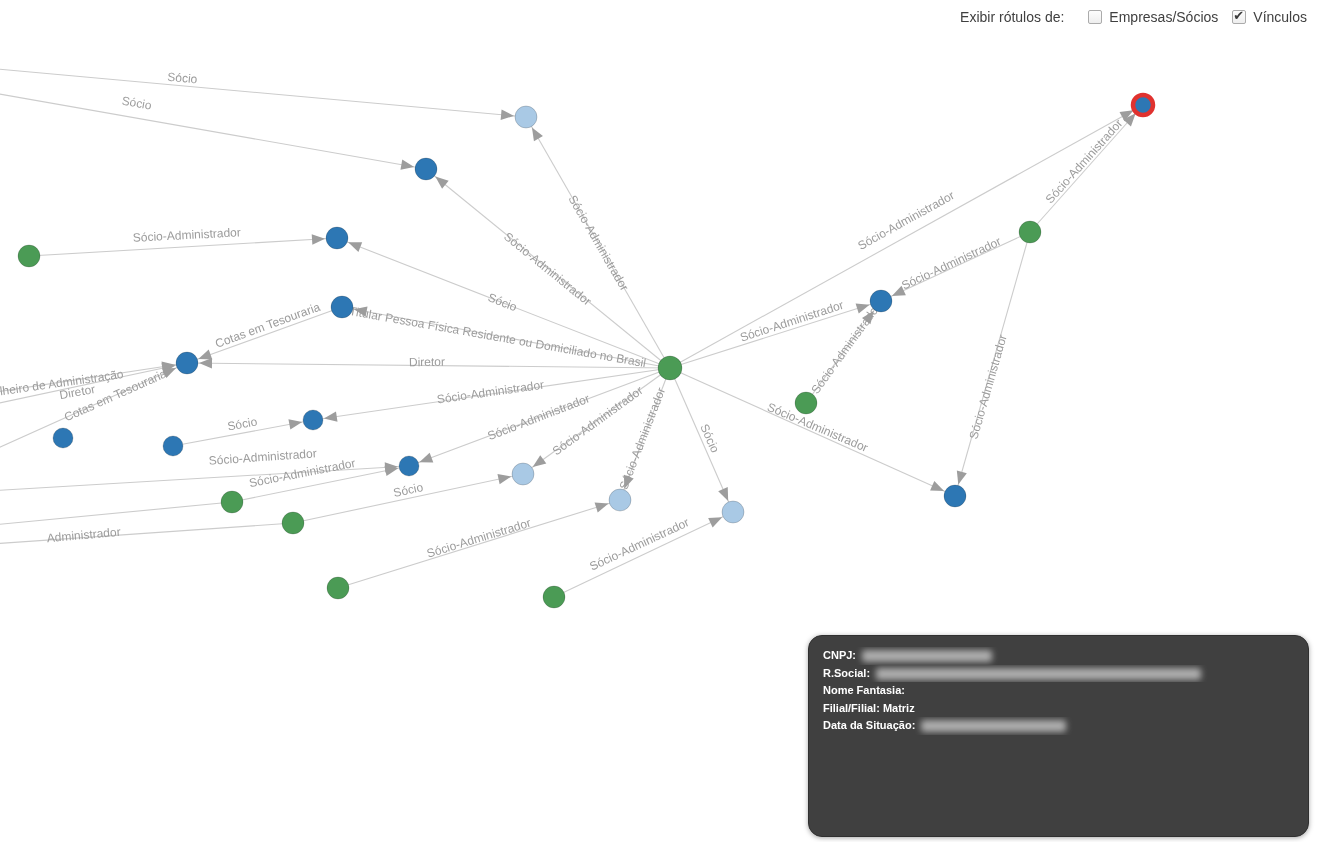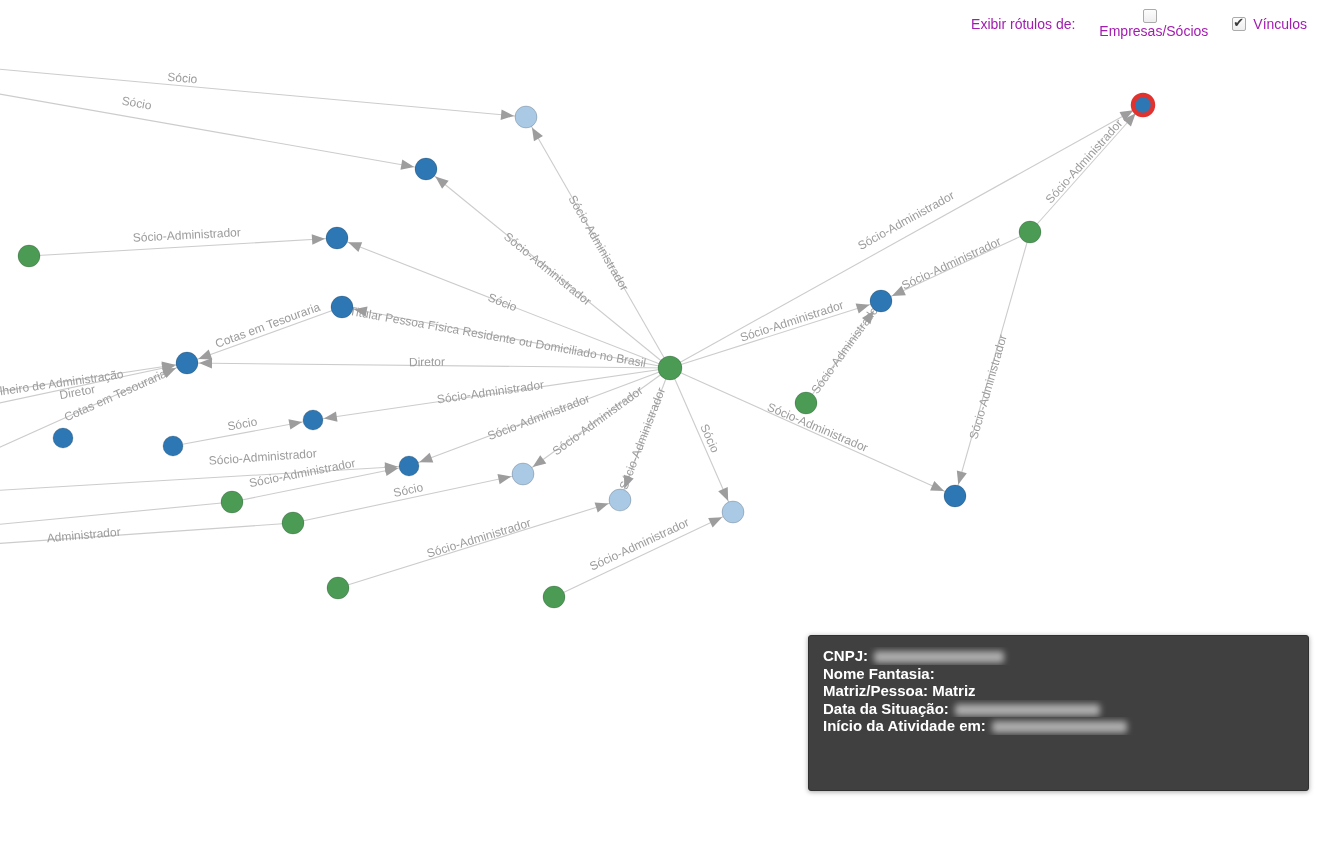--- a/index.html
+++ b/index.html
@@ -1,32 +1,32 @@
 <!DOCTYPE html>
 <html><head>
 <meta charset="utf-8">
 <style>
   html,body{margin:0;padding:0;background:#fff;}
   #app{position:relative;width:1318px;height:842px;overflow:hidden;background:#ffffff;
        font-family:"Liberation Sans", sans-serif;}
   #graph{position:absolute;left:0;top:0;}
   
   #controls{position:absolute;top:9px;right:11px;display:flex;align-items:center;
-            font-size:14px;color:#a21caf;}
+            font-size:14px;color:#404040;}
   #controls .ctl-label{margin-right:24px;}
-  .cb-group{display:flex;align-items:center;margin-left:24px;}
+  .cb-group{display:flex;align-items:center;margin-left:14px;}
   .cb{width:14px;height:14px;border:1px solid #ababab;border-radius:2px;
       background:linear-gradient(#fdfdfd,#eeeeee);margin-right:7px;position:relative;
       display:inline-block;box-sizing:border-box;cursor:pointer;}
   .cb.checked::after{content:"\2714";position:absolute;left:0px;top:-2px;font-size:13px;
       color:#3b3b3b;line-height:14px;}
   
-  #tooltip{position:absolute;left:808px;top:635px;width:501px;height:156px;
-      box-sizing:border-box;background:#404040;border:1px solid #303030;border-radius:3px;
-      box-shadow:0 1px 5px rgba(0,0,0,.35);color:#fff;font-size:15px;
+  #tooltip{position:absolute;left:808px;top:635px;width:501px;height:202px;
+      box-sizing:border-box;background:#404040;border:1px solid #303030;border-radius:14px;
+      box-shadow:0 1px 5px rgba(0,0,0,.35);color:#fff;font-size:11px;
       padding:11px 14px;line-height:17.6px;}
   .trow{white-space:nowrap;overflow:hidden;}
   .tlabel{font-weight:bold;}
   .tval{font-weight:bold;}
   .redact{display:inline-block;height:12px;background:#c8c8c8;opacity:.8;
       filter:blur(3px);border-radius:3px;vertical-align:middle;margin-left:6px;}
 </style>
 </head>
 <body>
 
@@ -153,30 +153,30 @@
         <circle cx="1143" cy="105" r="10" fill="#2d77b4" stroke="#e0322f" stroke-width="4.5"></circle>
         <circle cx="526" cy="117" r="11" fill="#a9c9e5" stroke="rgba(0,0,0,0.18)" stroke-width="1"></circle>
         <circle cx="523" cy="474" r="11" fill="#a9c9e5" stroke="rgba(0,0,0,0.18)" stroke-width="1"></circle>
         <circle cx="620" cy="500" r="11" fill="#a9c9e5" stroke="rgba(0,0,0,0.18)" stroke-width="1"></circle>
         <circle cx="733" cy="512" r="11" fill="#a9c9e5" stroke="rgba(0,0,0,0.18)" stroke-width="1"></circle>
       </g>
     </svg>
 
   <div id="controls">
     <span class="ctl-label">Exibir rótulos de:</span>
-    <span class="cb-group" style="margin-left:0;flex-direction:column;">
+    <span class="cb-group" style="margin-left:0;">
       <span class="cb" id="cb0"></span>
       <span>Empresas/Sócios</span>
     </span>
     <span class="cb-group">
       <span class="cb checked" id="cb1"></span>
       <span>Vínculos</span>
     </span>
   </div>
 
   <div id="tooltip">
       <div class="trow"><span class="tlabel">CNPJ:</span><span class="redact" style="width: 130px;"></span></div>
+      <div class="trow"><span class="tlabel">R.Social:</span><span class="redact" style="width: 325px;"></span></div>
       <div class="trow"><span class="tlabel">Nome Fantasia:</span></div>
-      <div class="trow"><span class="tlabel">Matriz/Pessoa:</span><span class="tval"> Matriz</span></div>
+      <div class="trow"><span class="tlabel">Filial/Filial:</span><span class="tval"> Matriz</span></div>
       <div class="trow"><span class="tlabel">Data da Situação:</span><span class="redact" style="width: 145px;"></span></div>
-      <div class="trow"><span class="tlabel">Início da Atividade em:</span><span class="redact" style="width: 135px;"></span></div>
     </div>
 </div>
 
 </body></html>

